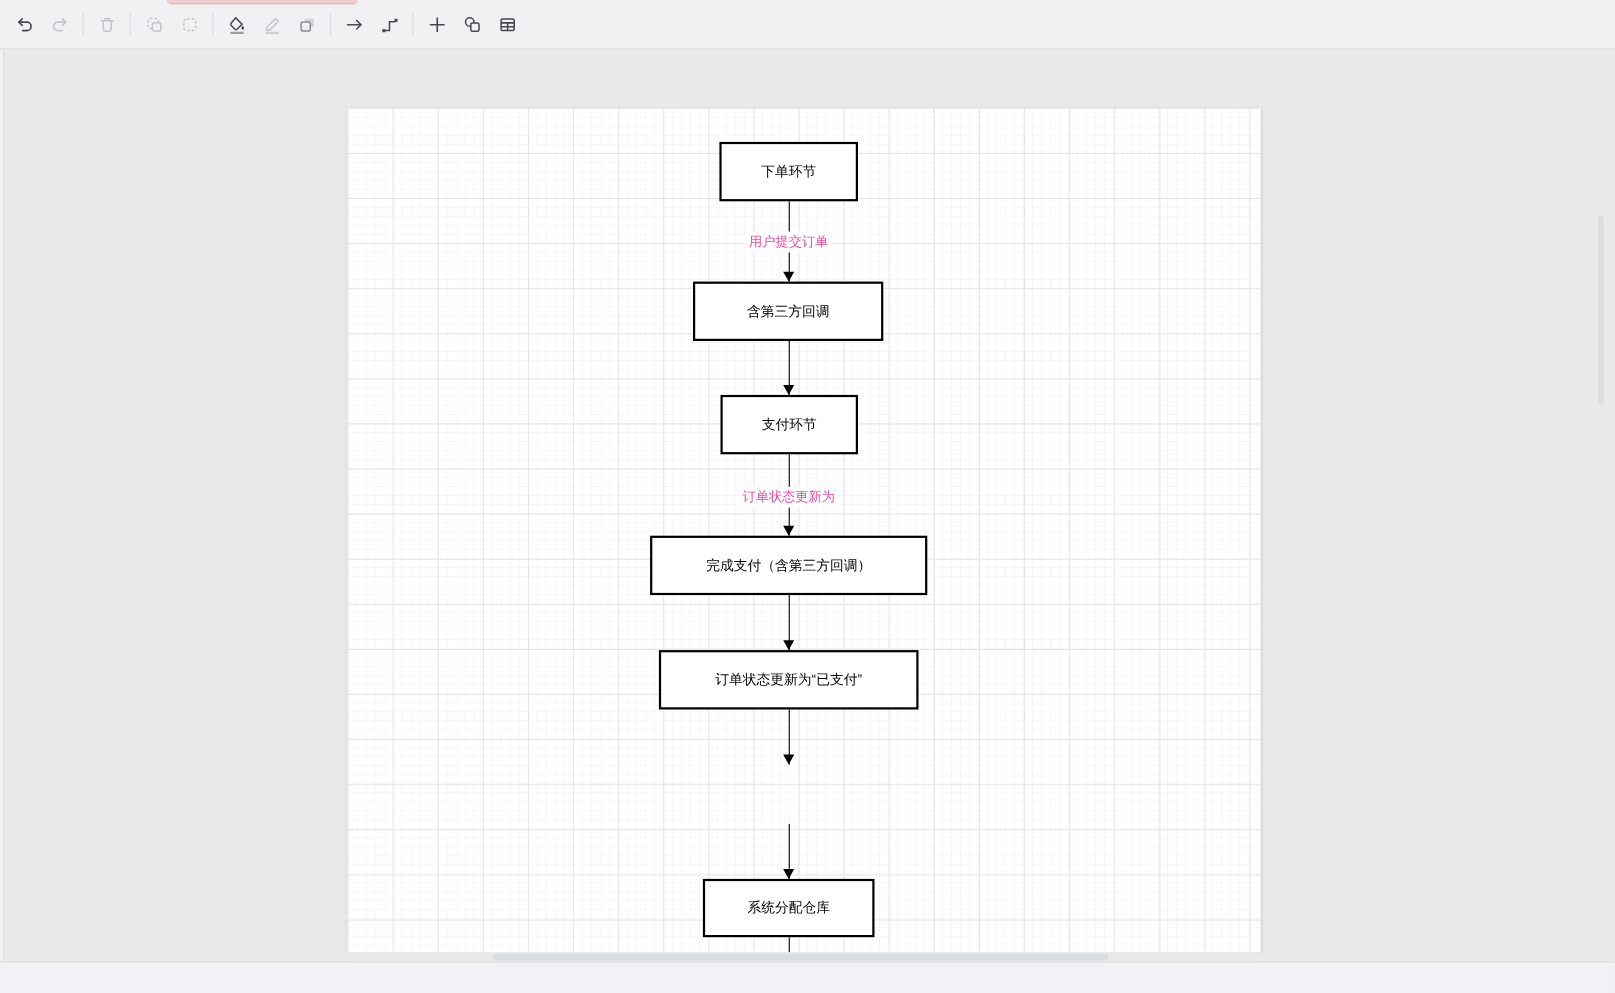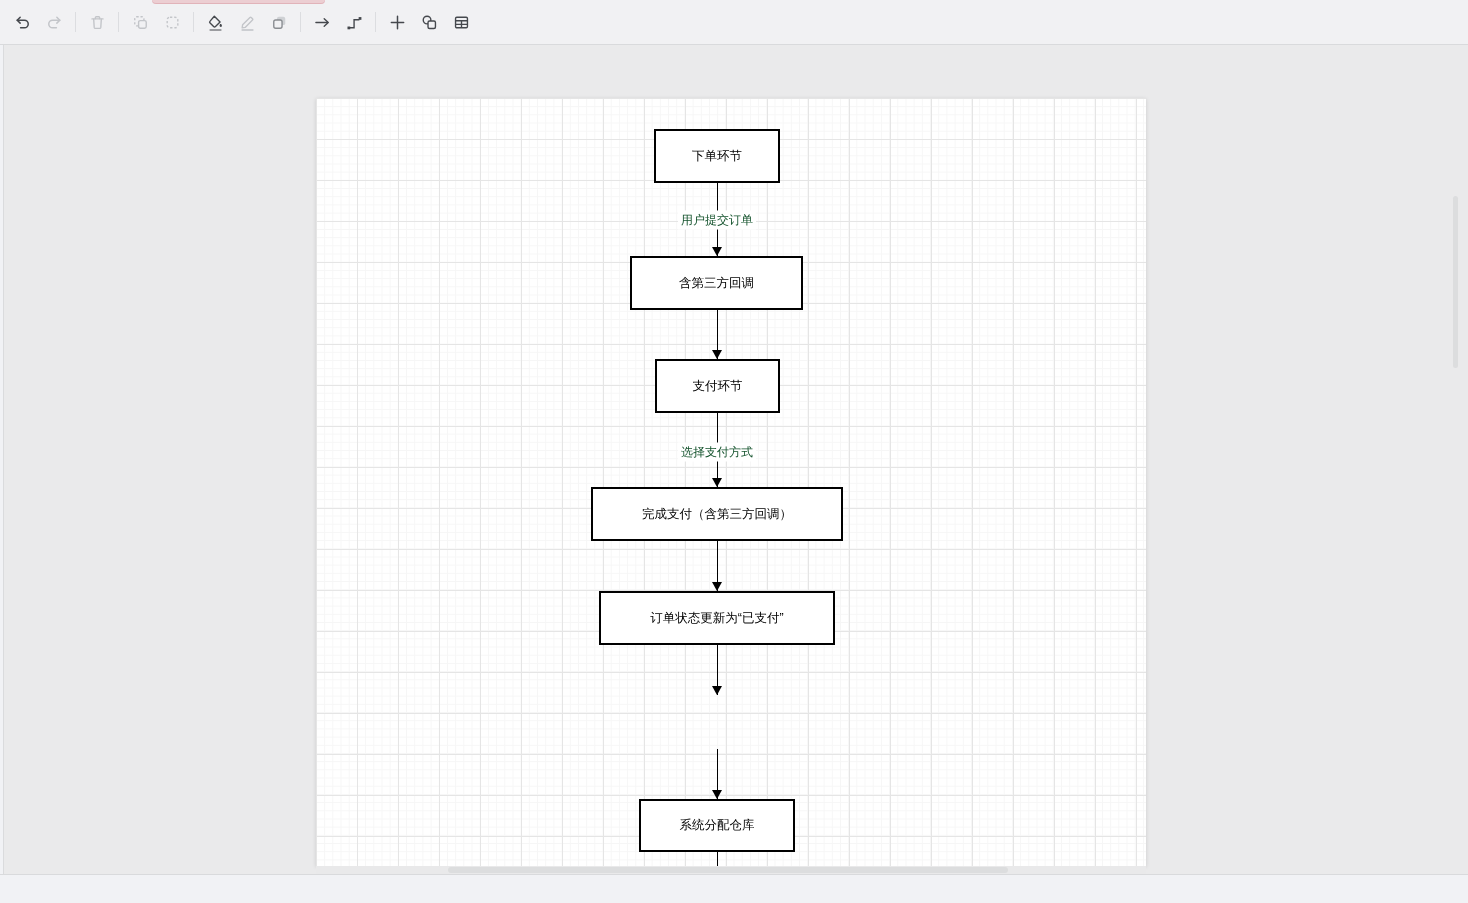--- a/index.html
+++ b/index.html
@@ -34,21 +34,21 @@
           linear-gradient(to bottom,#f6f6f6 1px,transparent 1px);
         background-size:41px 41px,41px 41px,8.2px 8.2px,8.2px 8.2px;}
 
   .flow-node{position:absolute;box-sizing:border-box;border:2.4px solid #000;background:#fff;
              display:flex;align-items:center;justify-content:center;font-size:12.5px;color:#000;
              text-align:center;white-space:nowrap;}
   .flow-edge{position:absolute;width:1px;background:#000;}
   .flow-arrowhead{position:absolute;width:0;height:0;border-left:5px solid transparent;
                   border-right:5px solid transparent;border-top:9px solid #000;}
   .edge-label{position:absolute;transform:translate(-50%,-50%);background:#ffffff;
-              padding:1px 3px;font-size:12px;color:#14532d;white-space:nowrap;}
+              padding:1px 3px;font-size:12px;color:#ec4899;white-space:nowrap;}
 
   .htrack{position:absolute;left:316px;top:821px;width:830px;height:10px;background:#e9e9ea;}
   .hthumb{position:absolute;left:448px;top:822px;width:560px;height:6px;background:#dcddde;border-radius:3px;}
   .vthumb{position:absolute;left:1453px;top:151px;width:5px;height:172px;background:#dcddde;border-radius:3px;}
 
   
   .statusbar{position:absolute;left:0;top:874px;width:1468px;height:29px;box-sizing:border-box;
              background:#f1f2f5;border-top:1px solid #d9dadc;}
 </style>
 </head>
@@ -175,21 +175,21 @@
         <div class="flow-node" style="left: 323px; top: 701px; width: 156px; height: 53px;">
           <span>系统分配仓库</span>
         </div>
         <div class="flow-edge" style="left: 400.5px; top: 85px; height: 73px;"></div>
         <div class="flow-arrowhead" style="left: 396px; top: 149px;"></div>
         <div class="edge-label" style="left: 401px; top: 122px;">用户提交订单</div>
         <div class="flow-edge" style="left: 400.5px; top: 212px; height: 49px;"></div>
         <div class="flow-arrowhead" style="left: 396px; top: 252px;"></div>
         <div class="flow-edge" style="left: 400.5px; top: 315px; height: 74px;"></div>
         <div class="flow-arrowhead" style="left: 396px; top: 380px;"></div>
-        <div class="edge-label" style="left: 401px; top: 354px;">选择支付方式</div>
+        <div class="edge-label" style="left: 401px; top: 354px;">订单状态更新为</div>
         <div class="flow-edge" style="left: 400.5px; top: 443px; height: 50px;"></div>
         <div class="flow-arrowhead" style="left: 396px; top: 484px;"></div>
         <div class="flow-edge" style="left: 400.5px; top: 547px; height: 50px;"></div>
         <div class="flow-arrowhead" style="left: 396px; top: 588px;"></div>
         <div class="flow-edge" style="left: 400.5px; top: 651px; height: 50px;"></div>
         <div class="flow-arrowhead" style="left: 396px; top: 692px;"></div>
         <div class="flow-edge" style="left: 400.5px; top: 754px; height: 14px;"></div>
       </div>
 
     <div class="htrack"></div>

